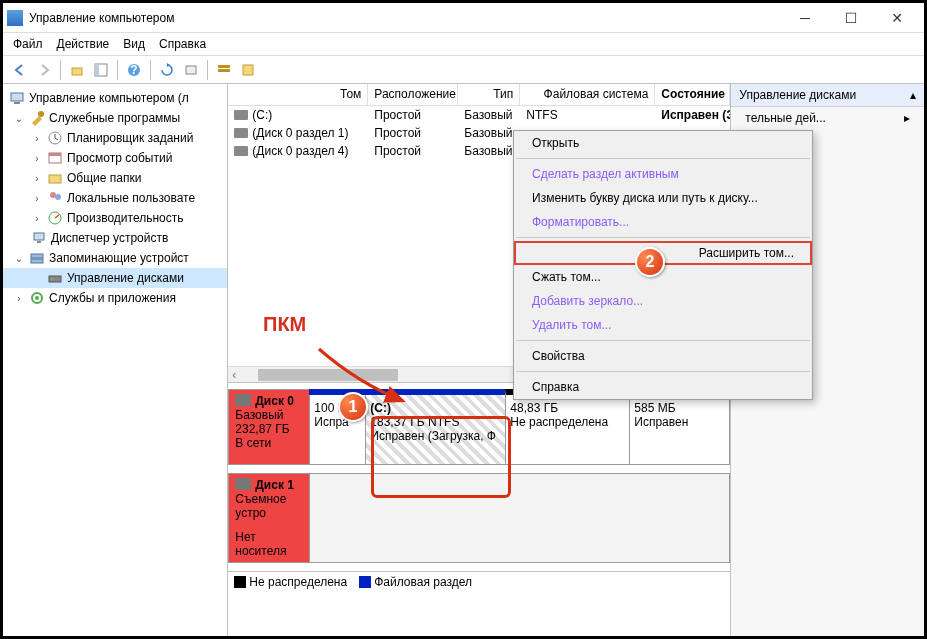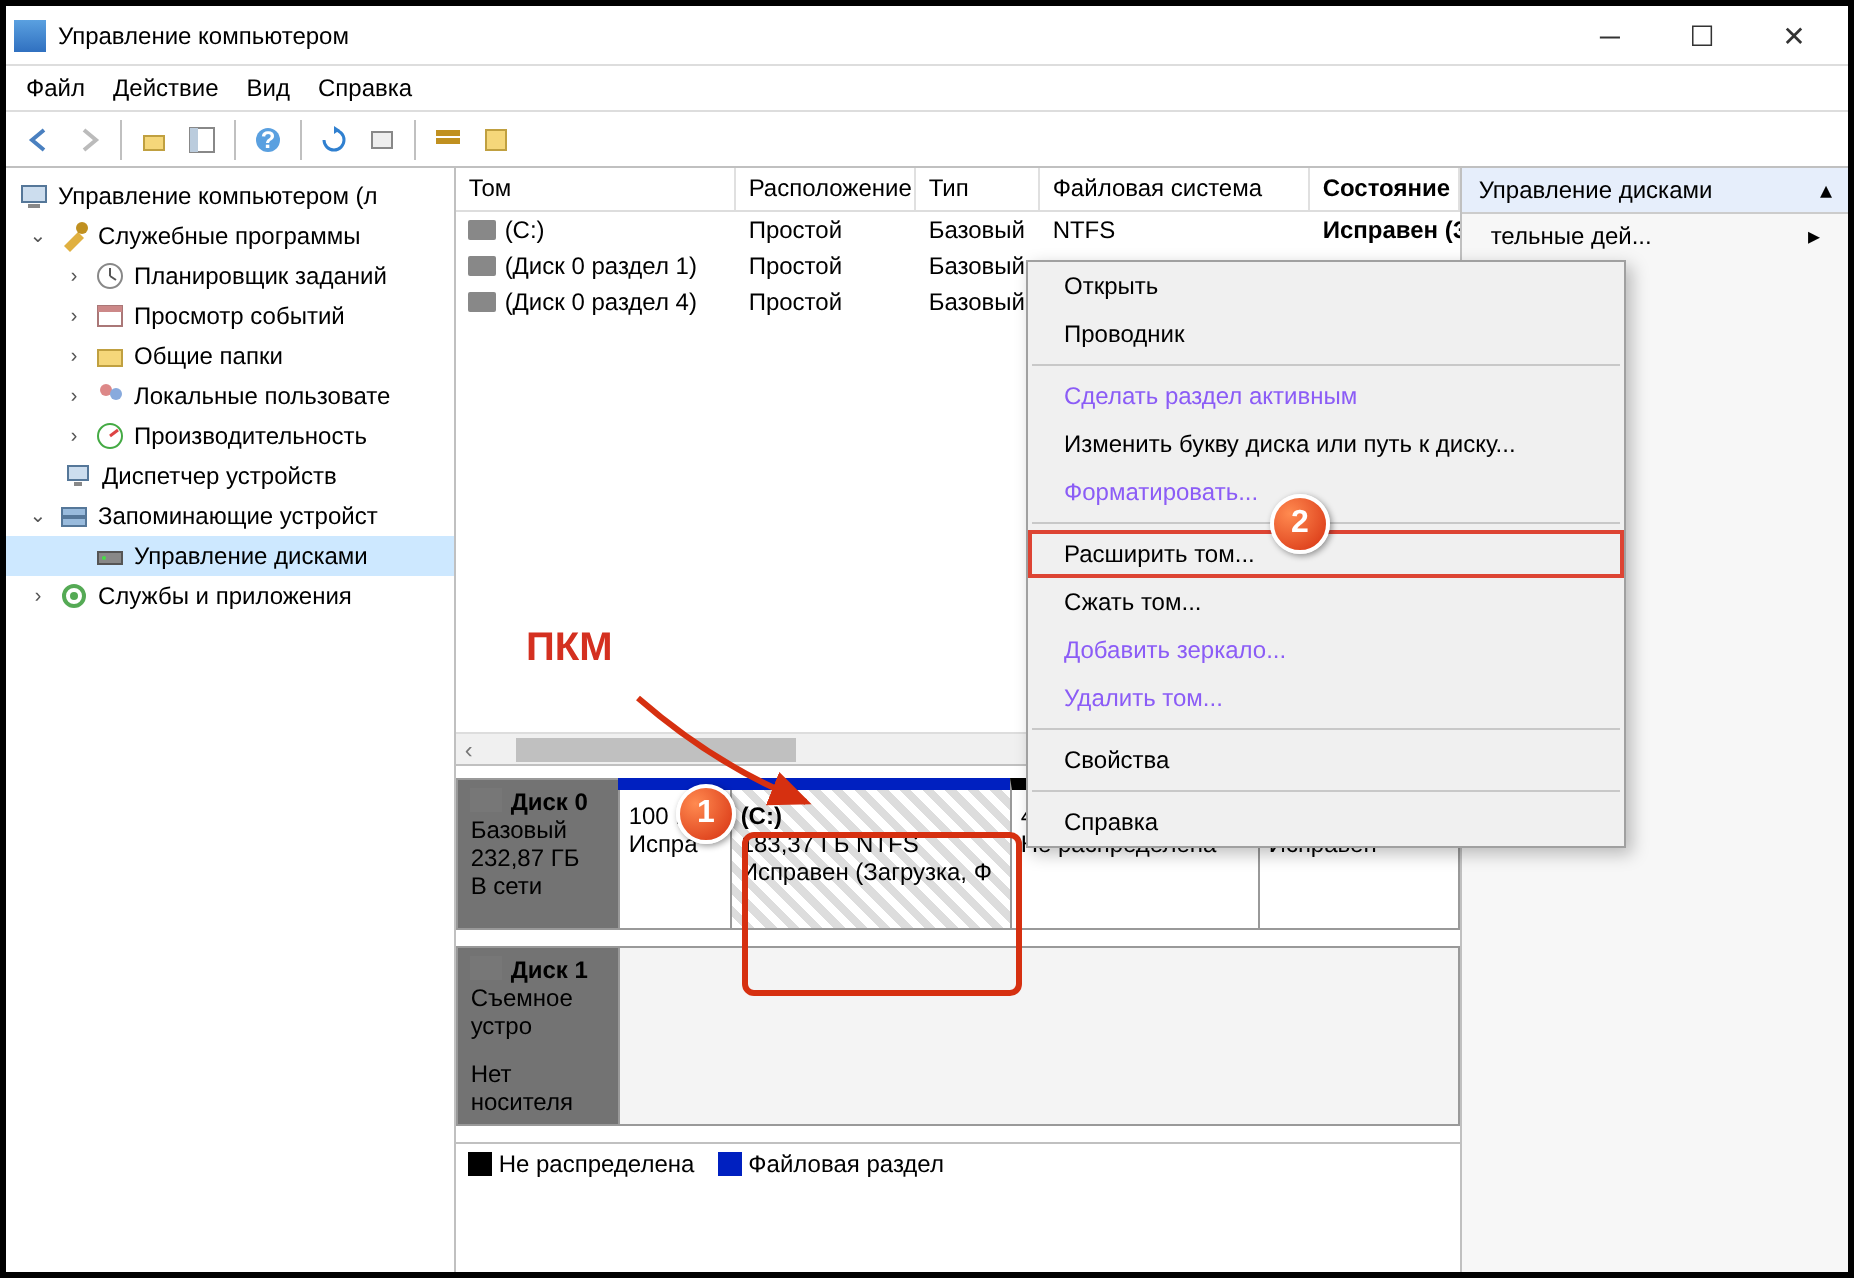--- a/index.html
+++ b/index.html
@@ -13,48 +13,48 @@
 .tbtn { width: 22px; height: 22px; display: flex; align-items: center; justify-content: center; border: 1px solid transparent; }
 .tsep { width: 1px; height: 20px; background: #c0c0c0; margin: 0 3px; }
 .mainarea { display: flex; height: 554px; }
 .treepane { width: 228px; border-right: 1px solid #c0c0c0; padding: 4px 0; overflow: hidden; }
 .tree-node { display: flex; align-items: center; padding: 2px 4px; white-space: nowrap; }
 .tree-node.sel { background: #cde8ff; }
 .tree-toggle { width: 12px; text-align: center; color: #555; font-size: 10px; }
 .tree-icon { width: 16px; height: 16px; margin: 0 4px; flex-shrink: 0; }
 .midpane { flex: 1; display: flex; flex-direction: column; border-right: 1px solid #c0c0c0; position: relative; }
 .volhead { display: flex; background: #fff; border-bottom: 1px solid #ddd; height: 22px; }
-.volhead .col { border-right: 1px solid #e0e0e0; padding: 3px 6px; font-size: 12px; }
+.volhead .col { border-right: 1px solid #e0e0e0; padding: 3px 6px; font-size: 12px; text-align: right; }
 .volrow { display: flex; height: 18px; align-items: center; }
 .volrow .col { padding: 1px 6px; font-size: 12px; white-space: nowrap; overflow: hidden; }
 .col.c-tom { width: 140px; }
 .col.c-ras { width: 90px; }
 .col.c-tip { width: 62px; }
 .col.c-fs { width: 135px; }
 .col.c-sos { width: 75px; font-weight: bold; }
 .drive-icon { display: inline-block; width: 14px; height: 10px; background: #888; border-radius: 1px; margin-right: 4px; vertical-align: -1px; }
 .diskarea { border-top: 1px solid #c0c0c0; padding: 6px 0 0 0; }
 .diskrow { display: flex; margin-bottom: 8px; }
-.diskinfo { width: 82px; border: 1px solid #999; background: #737373; padding: 4px 6px; font-size: 11px; }
+.diskinfo { width: 82px; border: 1px solid #999; background: #ef4444; padding: 4px 6px; font-size: 11px; }
 .diskinfo .dname { font-weight: bold; }
 .disk-icon { display: inline-block; width: 16px; height: 12px; background: #777; margin-right: 4px; vertical-align: -1px; }
 .diskparts { flex: 1; display: flex; border-top: 6px solid #0020c0; border-right: 1px solid #999; border-bottom: 1px solid #999; height: 76px; margin-left: -1px; }
 .part { border-left: 1px solid #999; padding: 6px 4px 2px 4px; font-size: 11px; overflow: hidden; position: relative; white-space: nowrap; }
 .part.unalloc-top { border-top: 6px solid #000; margin-top: -6px; }
 .part.selpart { background: repeating-linear-gradient(45deg, #fff, #fff 4px, #ddd 4px, #ddd 8px); }
 .legend { display: flex; gap: 12px; align-items: center; border-top: 1px solid #c0c0c0; padding: 3px 6px; font-size: 12px; }
 .legbox { width: 12px; height: 12px; display: inline-block; vertical-align: -2px; margin-right: 3px; }
 .actionpane { width: 195px; background: #f7f7f7; }
 .actionpane .aphead { background: #eee; border-bottom: 1px solid #ccc; padding: 4px 8px; font-weight: 600; }
 .actionpane .apitem { background: #e6eefb; padding: 4px 8px; border-bottom: 1px solid #ccc; display: flex; justify-content: space-between; align-items: center; }
 .actionpane .aplink { padding: 4px 14px; }
 .ctxmenu { position: absolute; left: 510px; top: 127px; width: 300px; background: #f0f0f0; border: 1px solid #a0a0a0; box-shadow: 3px 3px 8px rgba(0,0,0,0.25); z-index: 50; }
 .ctxmenu .mi { padding: 5px 18px; font-size: 12px; }
 .ctxmenu .mi.disabled { color: #8b5cf6; }
-.ctxmenu .mi.hl { border: 2px solid #d43; padding: 3px 16px; }
+.ctxmenu .mi.hl { border: 2px solid #d43; padding: 3px 16px; text-align: right; }
 .ctxmenu .msep { height: 1px; background: #c8c8c8; margin: 3px 2px; }
 .annot-pkm { position: absolute; left: 260px; top: 310px; color: #d43020; font-size: 20px; font-weight: 600; z-index: 60; }
 .annot-arrow { position: absolute; left: 310px; top: 340px; z-index: 60; }
 .badge { position: absolute; width: 30px; height: 30px; border-radius: 50%; background: radial-gradient(circle at 30% 30%, #ff8a50, #d63010); border: 2px solid #fff; color: #fff; font-weight: bold; font-size: 16px; display: flex; align-items: center; justify-content: center; box-shadow: 1px 1px 3px rgba(0,0,0,0.4); z-index: 70; }
 .badge.b1 { left: 335px; top: 389px; }
 .badge.b2 { left: 632px; top: 244px; }
 .red-frame { position: absolute; border: 3px solid #d63010; border-radius: 6px; z-index: 55; pointer-events: none; }
 .red-frame.f1 { left: 368px; top: 413px; width: 140px; height: 82px; }
 .scrollbar-h { height: 16px; background: #f0f0f0; border-top: 1px solid #ddd; display:flex; align-items:center;}
 .scrollbar-h .thumb { height:12px; background:#c0c0c0; margin-left:18px; width:140px;}
@@ -313,21 +313,20 @@
     <div class="aplink">
       <span>тельные дей...</span>
       <span style="float:right">▸</span>
     </div>
   </div>
 
 </div>
 
 <div class="ctxmenu">
   <div class="mi">Открыть</div>
-  <div class="mi">Проводник</div>
   <div class="msep"></div>
   <div class="mi disabled">Сделать раздел активным</div>
   <div class="mi">Изменить букву диска или путь к диску...</div>
   <div class="mi disabled">Форматировать...</div>
   <div class="msep"></div>
   <div class="mi hl">Расширить том...</div>
   <div class="mi">Сжать том...</div>
   <div class="mi disabled">Добавить зеркало...</div>
   <div class="mi disabled">Удалить том...</div>
   <div class="msep"></div>

